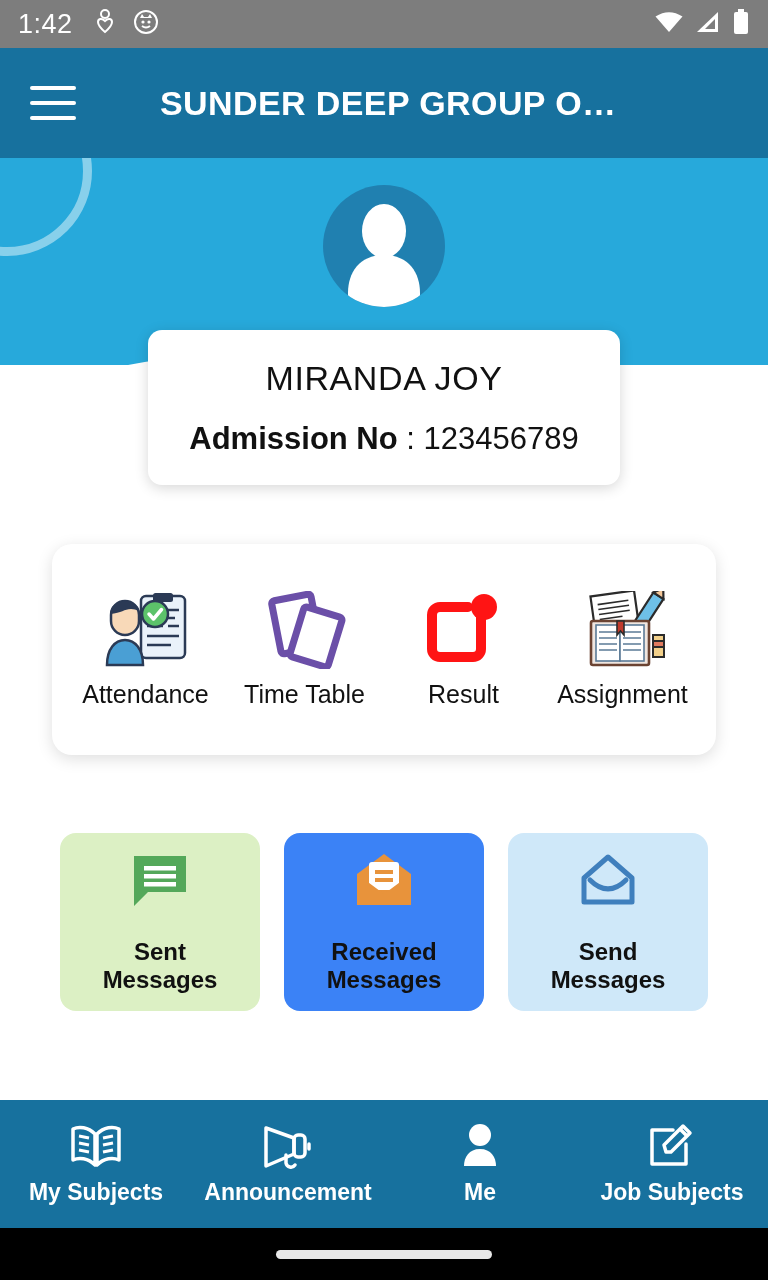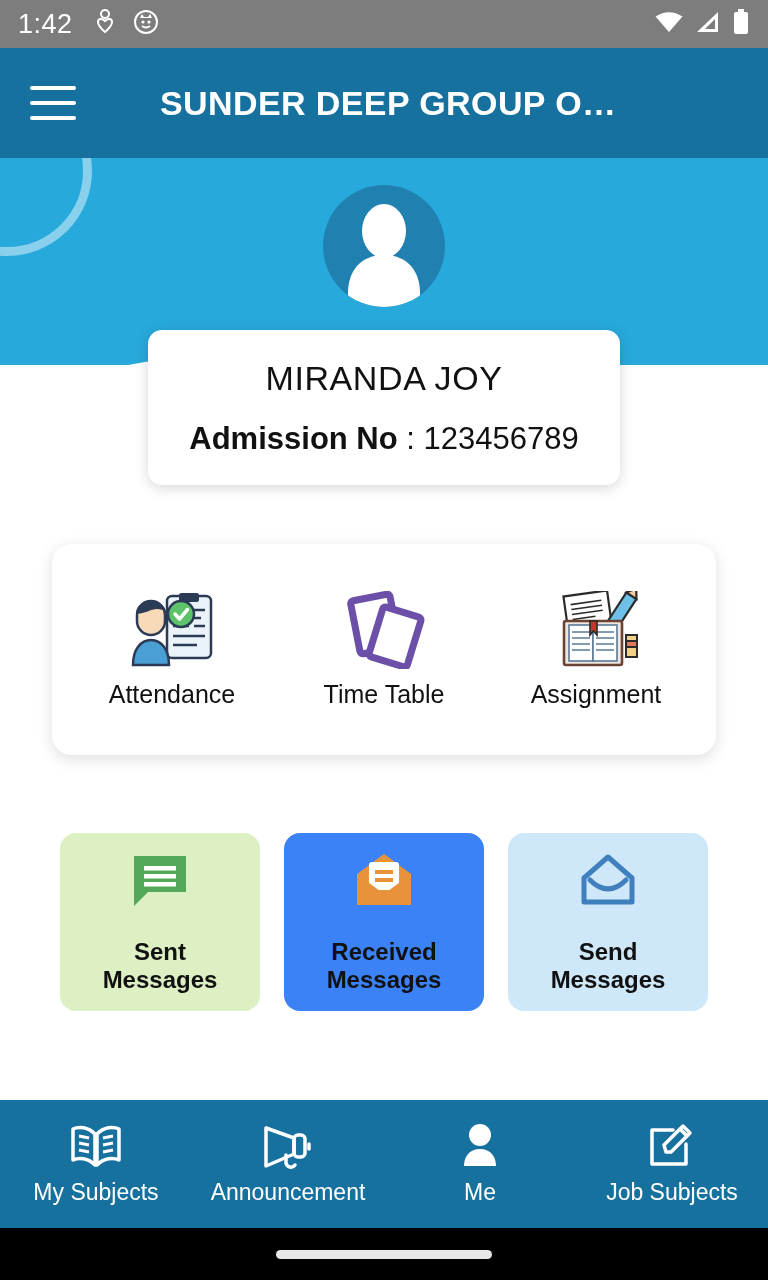--- a/index.html
+++ b/index.html
@@ -115,21 +115,21 @@
   
   #bottom-nav{
     position:absolute; bottom:52px; left:0; width:768px; height:128px;
     background:#17719e; display:flex; align-items:center; z-index:30;
   }
   .nav-item{
     flex:1; display:flex; flex-direction:column; align-items:center;
     justify-content:center; cursor:pointer; gap:9px;
   }
   .nav-icon{ height:48px; display:flex; align-items:center; justify-content:center; }
-  .nav-label{ color:#fff; font-size:23px; font-weight:400; white-space:nowrap; }
+  .nav-label{ color:#fff; font-size:23px; font-weight:700; white-space:nowrap; }
 
   
   #gesture-bar{
     position:absolute; bottom:0; left:0; width:768px; height:52px;
     background:#000; display:flex; align-items:center; justify-content:center;
     z-index:35;
   }
   #gesture-pill{ width:216px; height:9px; border-radius:5px; background:#e8e8e8; }
 </style>
 </head>
@@ -231,20 +231,29 @@
   <div class="quick-item">
     <div class="quick-icon">
       <svg width="90" height="78" viewBox="0 0 90 78">
         <rect x="16" y="6" width="40" height="54" rx="3" fill="#fff" stroke="#6b4fa8" stroke-width="7" transform="rotate(-11 36 33)"></rect>
         <rect x="36" y="20" width="40" height="52" rx="3" fill="#fff" stroke="#6b4fa8" stroke-width="7" transform="rotate(17 56 46)"></rect>
       </svg>
     </div>
     <div class="quick-label">Time  Table</div>
   </div>
 
+  <div class="quick-item">
+    <div class="quick-icon">
+      <svg width="80" height="76" viewBox="0 0 80 76">
+        <path d="M57 20 L57 56 a8 8 0 0 1 -8 8 L16 64 a8 8 0 0 1 -8 -8 L8 22 a8 8 0 0 1 8 -8 L44 14" fill="none" stroke="#ff1414" stroke-width="10" stroke-linecap="round"></path>
+        <circle cx="60" cy="14" r="13" fill="#ff1414"></circle>
+      </svg>
+    </div>
+    <div class="quick-label">Result</div>
+  </div>
 
   <div class="quick-item">
     <div class="quick-icon">
       <svg width="92" height="78" viewBox="0 0 92 78">
         <g transform="rotate(-8 40 22)">
           <rect x="16" y="2" width="44" height="34" fill="#fff" stroke="#2b2b2b" stroke-width="2.2"></rect>
           <line x1="22" y1="11" x2="53" y2="11" stroke="#2b2b2b" stroke-width="1.6"></line>
           <line x1="22" y1="16" x2="53" y2="16" stroke="#2b2b2b" stroke-width="1.6"></line>
           <line x1="22" y1="21" x2="53" y2="21" stroke="#2b2b2b" stroke-width="1.6"></line>
           <line x1="22" y1="26" x2="45" y2="26" stroke="#2b2b2b" stroke-width="1.6"></line>

